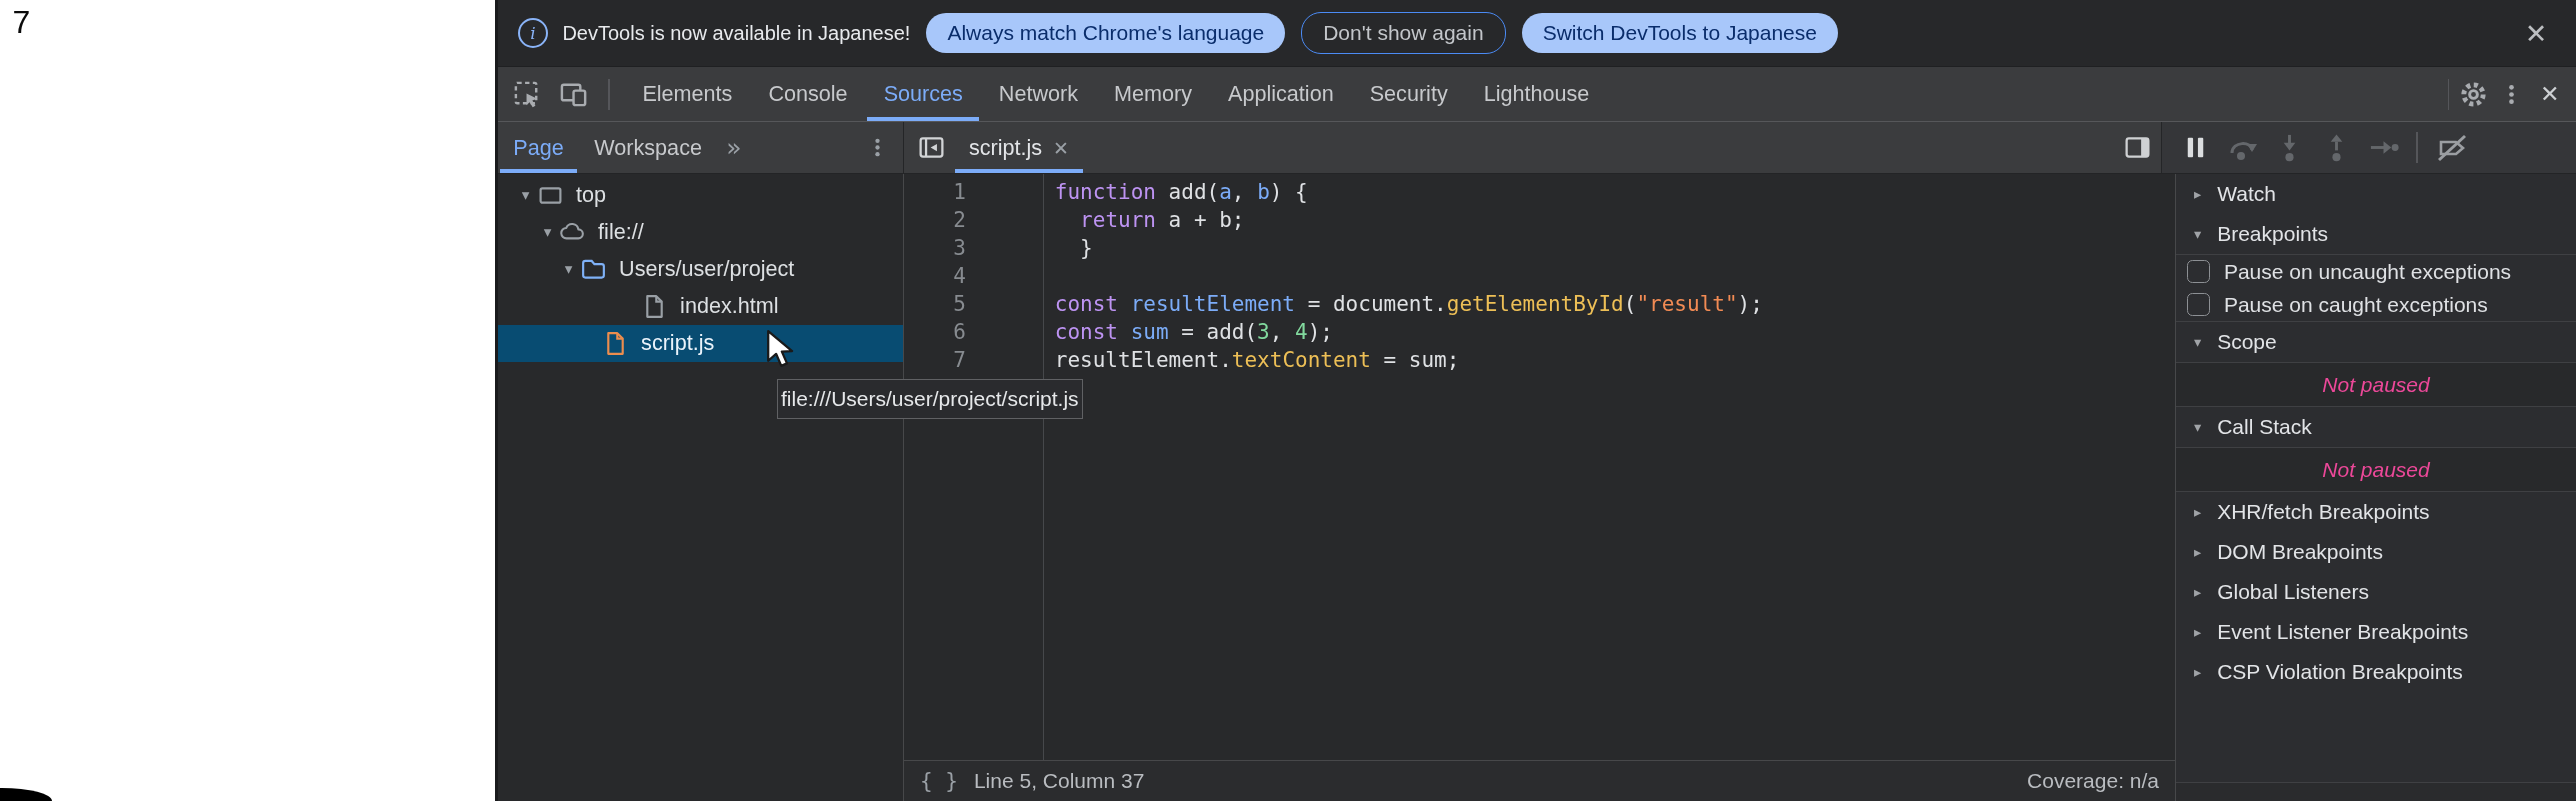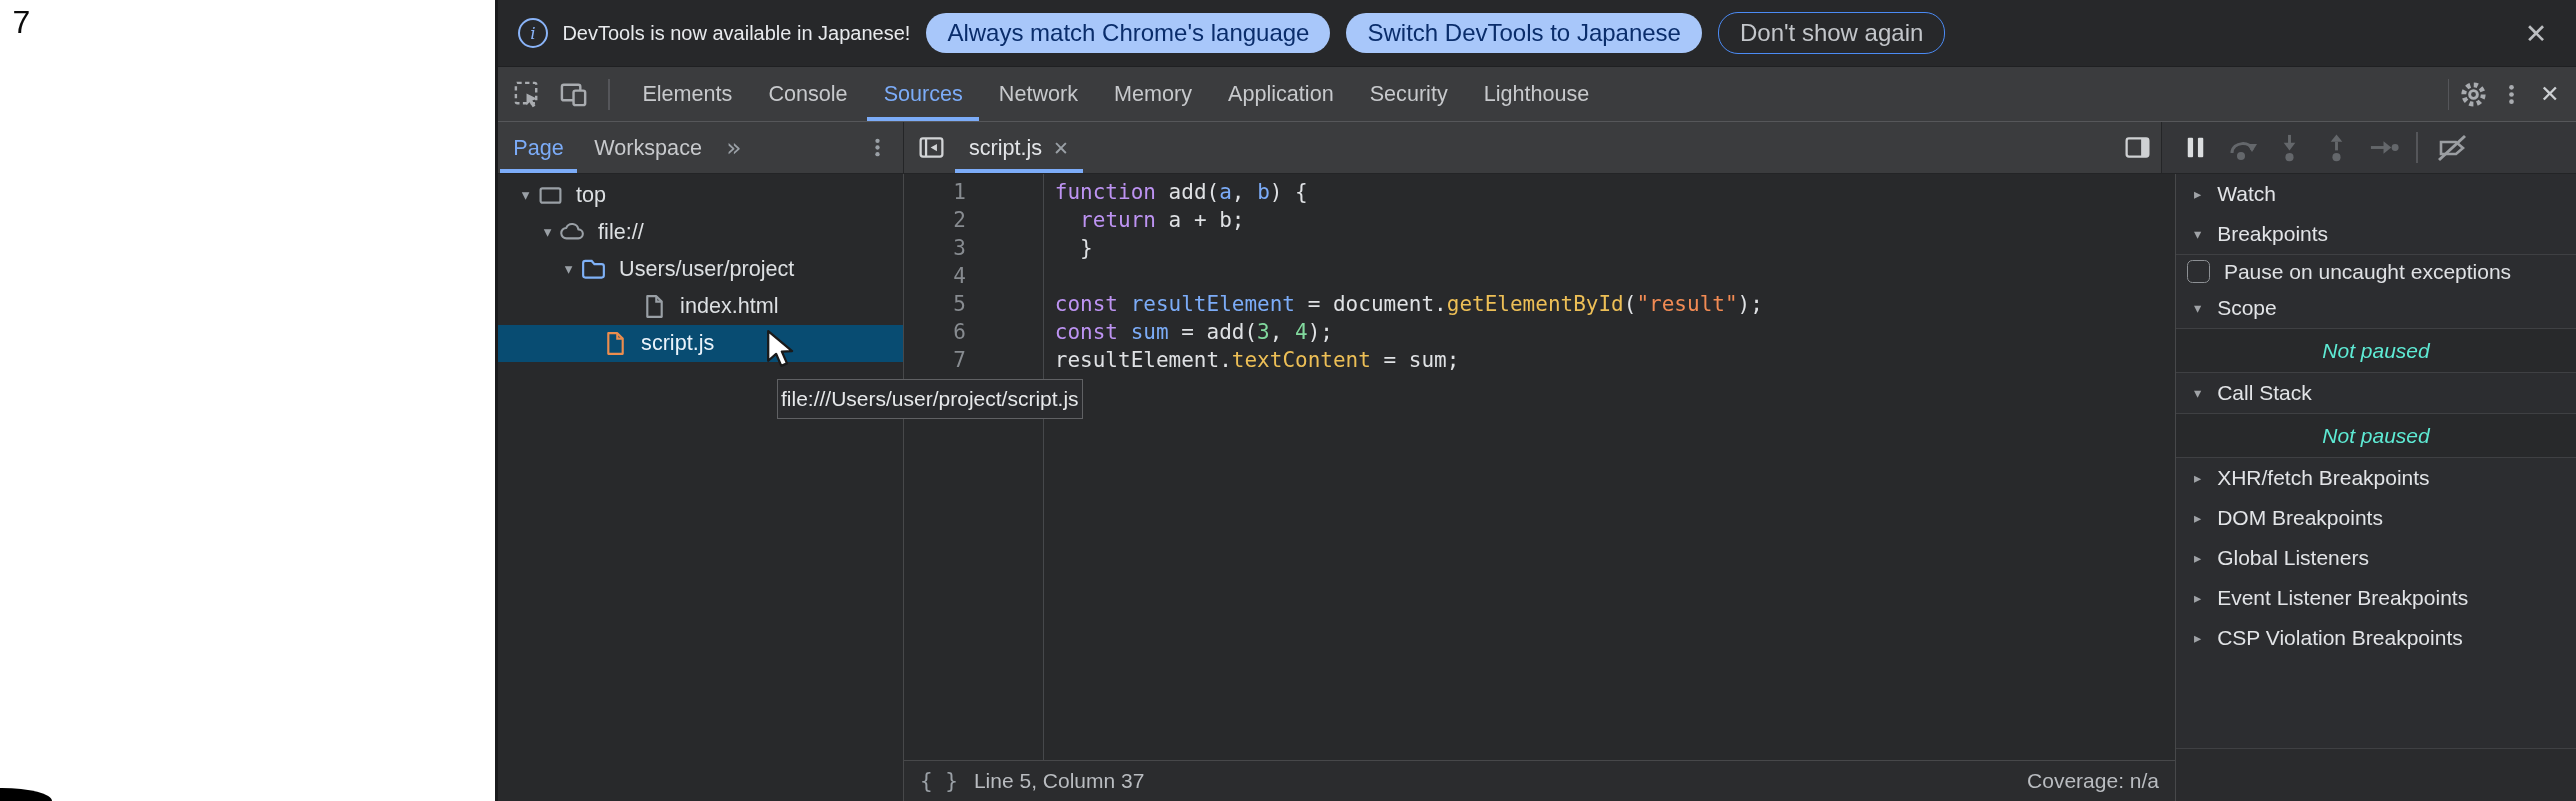--- a/index.html
+++ b/index.html
@@ -18,21 +18,21 @@
 
   
   .banner{height:66px;flex:0 0 66px;background:#27282a;display:flex;align-items:center;
           padding:0 20px;border-bottom:0.9px solid #1f2022;}
   .info-icon{width:26px;height:26px;border:2.3px solid #8ab4f8;border-radius:50%;color:#8ab4f8;
              display:flex;align-items:center;justify-content:center;font-size:17px;font-style:italic;
              font-family:"DejaVu Serif",serif;flex:0 0 auto;}
   .banner-msg{margin:0 16px 0 14.4px;font-size:20px;color:#e8eaed;white-space:nowrap;}
   .banner-buttons{display:flex;align-items:center;gap:16px;}
   .pill{height:40px;border-radius:20px;display:flex;align-items:center;padding:0 21px;
-        font-size:24px;font-weight:500;white-space:nowrap;cursor:default;}
+        font-size:21px;font-weight:500;white-space:nowrap;cursor:default;}
   .pill.filled{background:#a8c7fa;color:#0a2d6b;}
   .pill.outlined{background:transparent;border:1.8px solid #4b8bf5;color:#c3c6ca;font-weight:400;}
   .banner-close{margin-left:auto;color:#bcbec1;font-size:27px;font-family:"DejaVu Sans",sans-serif;
                 width:40px;text-align:center;cursor:default;}
 
   
   .tabbar{height:54px;flex:0 0 54px;background:#3b3c3e;display:flex;align-items:stretch;
           border-bottom:1.8px solid #56575a;}
   .tabbar-lead{display:flex;align-items:center;gap:9px;padding:0 9px 0 10.8px;}
   .icon-btn{display:flex;align-items:center;justify-content:center;width:38px;height:38px;color:#a9acb0;}
@@ -89,21 +89,21 @@
   .pp-icon{font-family:"DejaVu Sans Mono",monospace;color:#9aa0a6;margin-right:16px;font-size:21px;}
   .coverage{margin-left:auto;color:#b9bcc0;}
 
   
   .sidebar{width:400px;flex:0 0 400px;background:#2c2d30;display:flex;flex-direction:column;font-size:21px;}
   .sb-row{display:flex;align-items:center;flex:0 0 auto;}
   .sb-header{height:40px;padding-left:9px;gap:7.2px;color:#e2e4e7;}
   .sb-caret{width:25px;text-align:center;font-size:14.4px;color:#a0a3a7;font-family:"DejaVu Sans",sans-serif;}
   .sb-check{height:33px;padding-left:10.8px;gap:13.5px;color:#dfe1e4;}
   .cbx{width:21.6px;height:21.6px;border:1.8px solid #8d9094;border-radius:5.4px;background:transparent;flex:0 0 auto;}
-  .sb-status{height:43px;justify-content:center;color:#5eead4;font-style:italic;background:#28292b;text-align:center;}
+  .sb-status{height:43px;justify-content:center;color:#ec4899;font-style:italic;background:#28292b;text-align:center;}
   .sb-spacer{height:90px;background:#2c2d30;}
   .divider{border-bottom:0.9px solid #3f4043;}
   .sb-bottom{flex:1;background:#2a2b2d;}
 
   
   .tooltip{position:absolute;left:777px;top:379px;height:40px;box-sizing:border-box;
            background:#2a2b2e;border:1.8px solid #606164;color:#e6e8ea;font-size:21px;
            display:flex;align-items:center;padding:0 3px;z-index:9;white-space:nowrap;}
   .cursor{position:absolute;left:765px;top:330px;z-index:10;}
 </style>
@@ -117,22 +117,22 @@
     <div class="corner-shape"></div>
   </div>
 
   <div class="devtools">
 
     <div class="banner">
       <div class="info-icon">i</div>
       <div class="banner-msg">DevTools is now available in Japanese!</div>
       <div class="banner-buttons" id="banner-buttons">
           <div class="pill filled">Always match Chrome's language</div>
+          <div class="pill outlined">Don't show again</div>
           <div class="pill filled">Switch DevTools to Japanese</div>
-          <div class="pill outlined">Don't show again</div>
         </div>
       <div class="banner-close">✕</div>
     </div>
 
     <div class="tabbar">
       <div class="tabbar-lead">
         <div class="icon-btn">
           <svg width="31" height="31" viewBox="0 0 32 32">
               <rect x="4" y="4" width="21" height="21" rx="1.5" fill="none" stroke="currentColor" stroke-width="2.5" stroke-dasharray="4.5 3.5"></rect>
               <path d="M15 15 l11 5.5 -5 1.8 3.2 5.2 -2.8 1.7 -3.3 -5.3 -3.1 3.1 z" fill="currentColor"></path>
@@ -352,20 +352,24 @@
             <span>Watch</span>
           </div>
           <div class="sb-row sb-header divider">
             <span class="sb-caret">▾</span>
             <span>Breakpoints</span>
           </div>
           <div class="sb-row sb-check">
             <span class="cbx"></span>
             <span>Pause on uncaught exceptions</span>
           </div>
+          <div class="sb-row sb-check divider">
+            <span class="cbx"></span>
+            <span>Pause on caught exceptions</span>
+          </div>
           <div class="sb-row sb-header divider">
             <span class="sb-caret">▾</span>
             <span>Scope</span>
           </div>
           <div class="sb-row sb-status divider">
             <span>Not paused</span>
           </div>
           <div class="sb-row sb-header divider">
             <span class="sb-caret">▾</span>
             <span>Call Stack</span>

